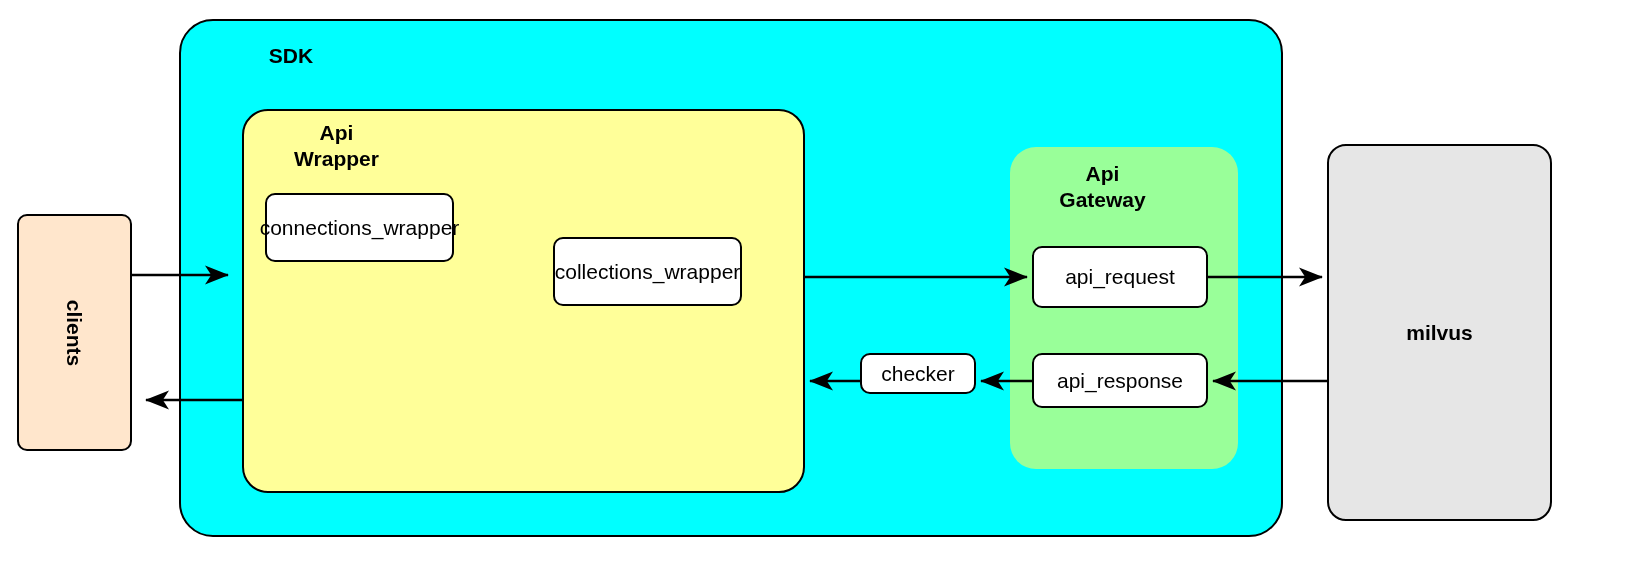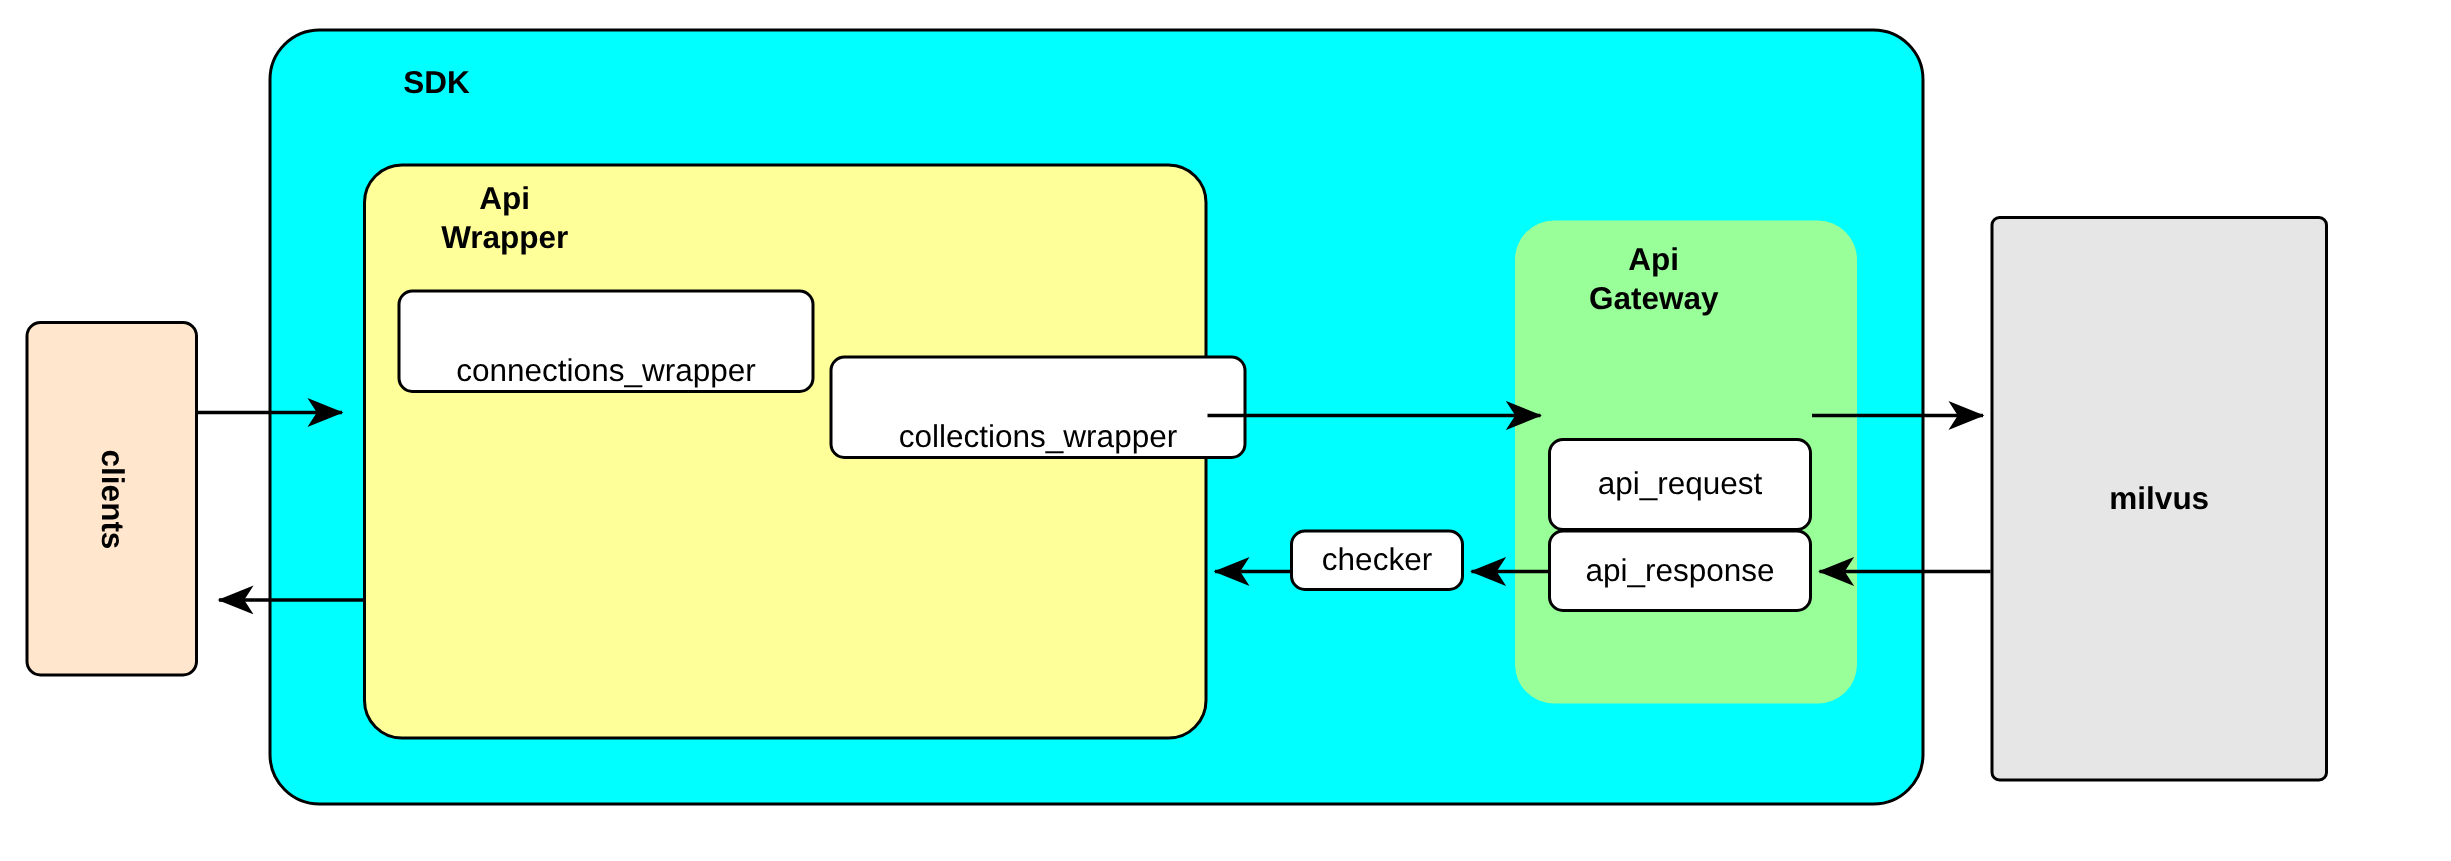--- a/index.html
+++ b/index.html
@@ -87,28 +87,28 @@
   }
 
   
   .leaf {
     background: #ffffff;
     border-radius: 10px;
     font-size: 21px;
     line-height: 1.2;
   }
 
-  .wrap-box { width: 278px; height: 69px; align-items: flex-end; }
+  .wrap-box { width: 189px; height: 69px; }
   .col-left  { left: 265px; }
   .col-right { left: 553px; margin-top: 44px; }
   .row-1 { top: 193px; }
   .row-2 { top: 289px; }
   .row-3 { top: 385px; }
 
-  #gw-api-request  { left: 1032px; top: 246px; width: 176px; height: 62px; margin-top: 46px; }
+  #gw-api-request  { left: 1032px; top: 246px; width: 176px; height: 62px; }
   #gw-api-response { left: 1032px; top: 353px; width: 176px; height: 55px; }
 
   #checker-box {
     left: 860px; top: 353px; width: 116px; height: 41px;
   }
 
   #clients-box {
     left: 17px;
     top: 214px;
     width: 115px;
@@ -122,21 +122,21 @@
     transform: rotate(90deg);
     white-space: nowrap;
   }
 
   #milvus-box {
     left: 1327px;
     top: 144px;
     width: 225px;
     height: 377px;
     background: #e6e6e6;
-    border-radius: 6px;
+    border-radius: 19px;
     font-weight: bold;
     font-size: 21px;
   }
 
   
   .edge {
     position: absolute;
     pointer-events: none;
   }
   .edge svg { display: block; overflow: visible; }

